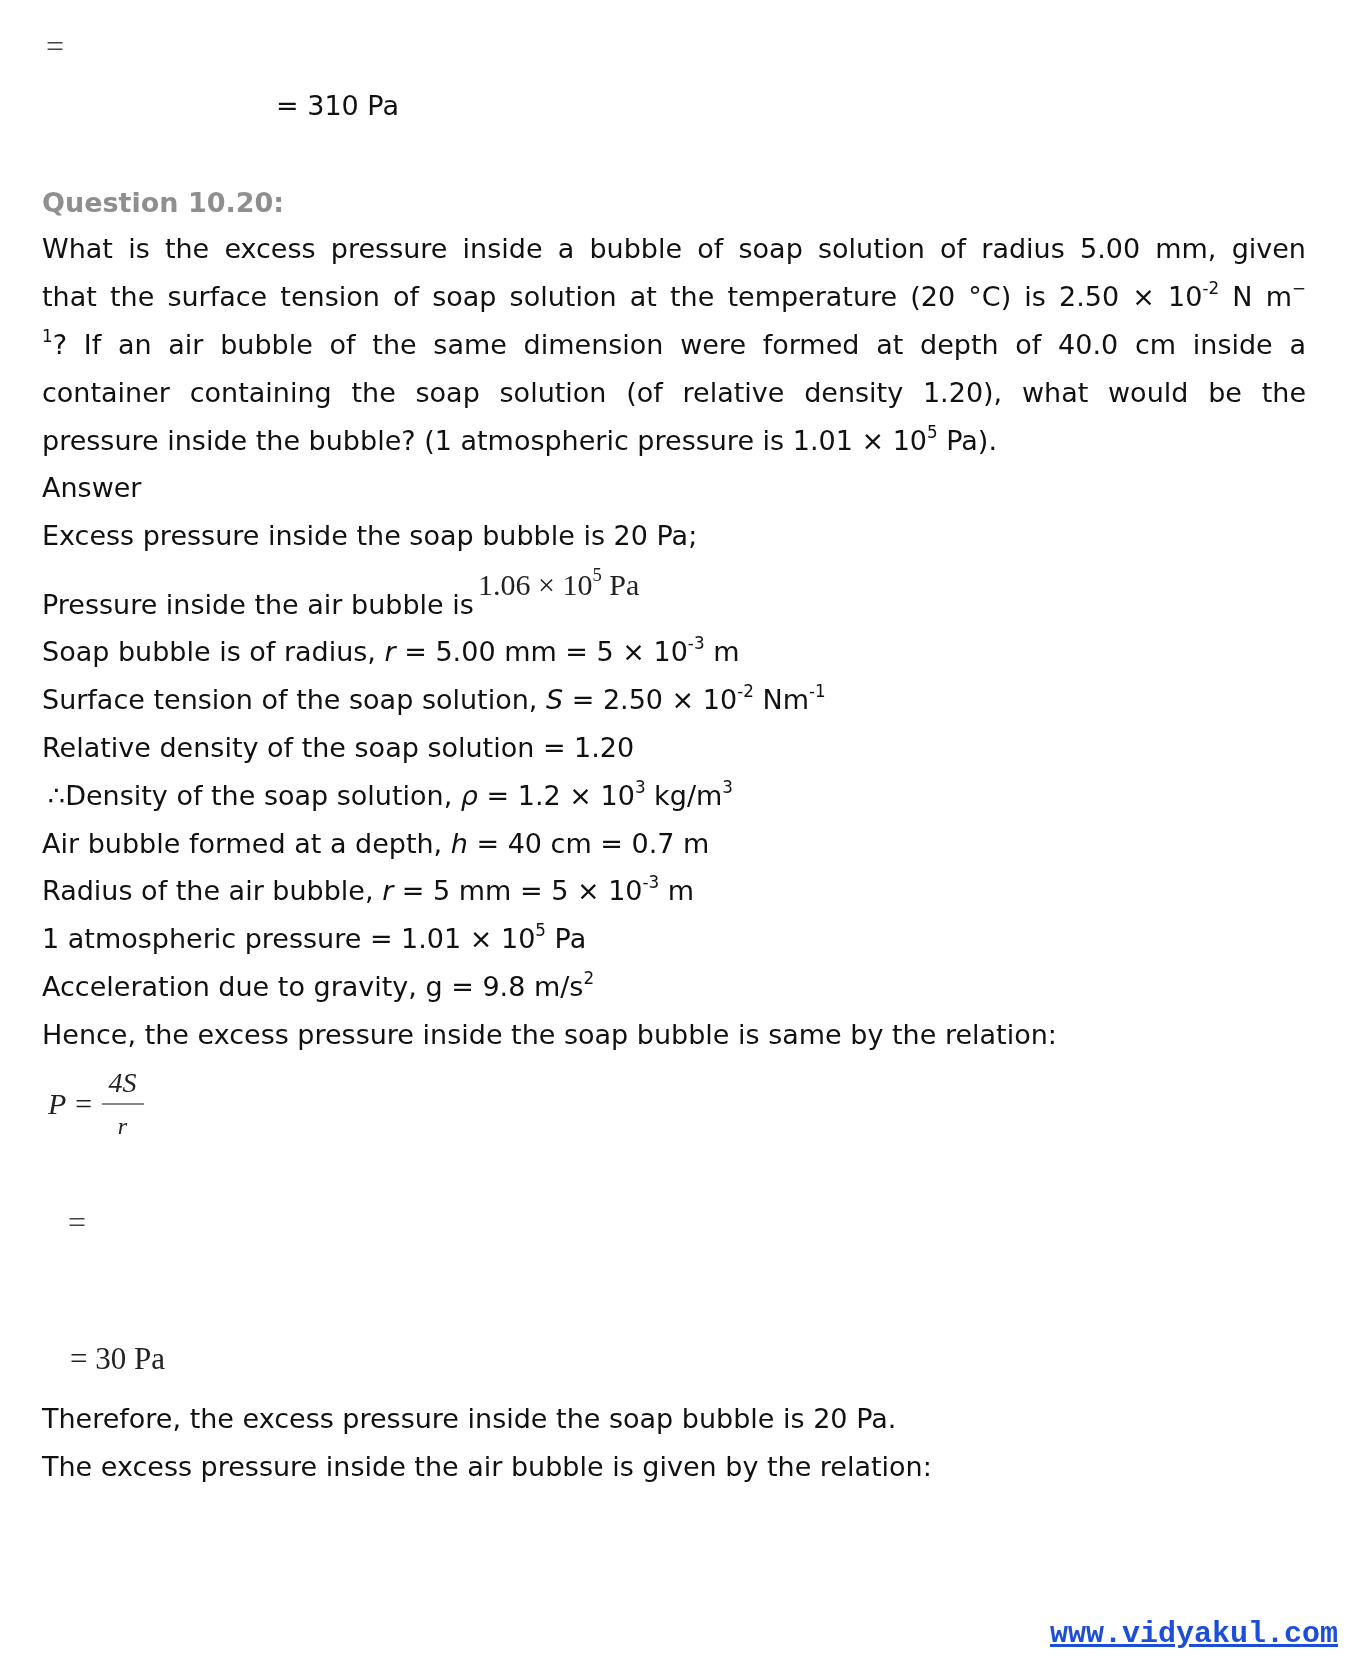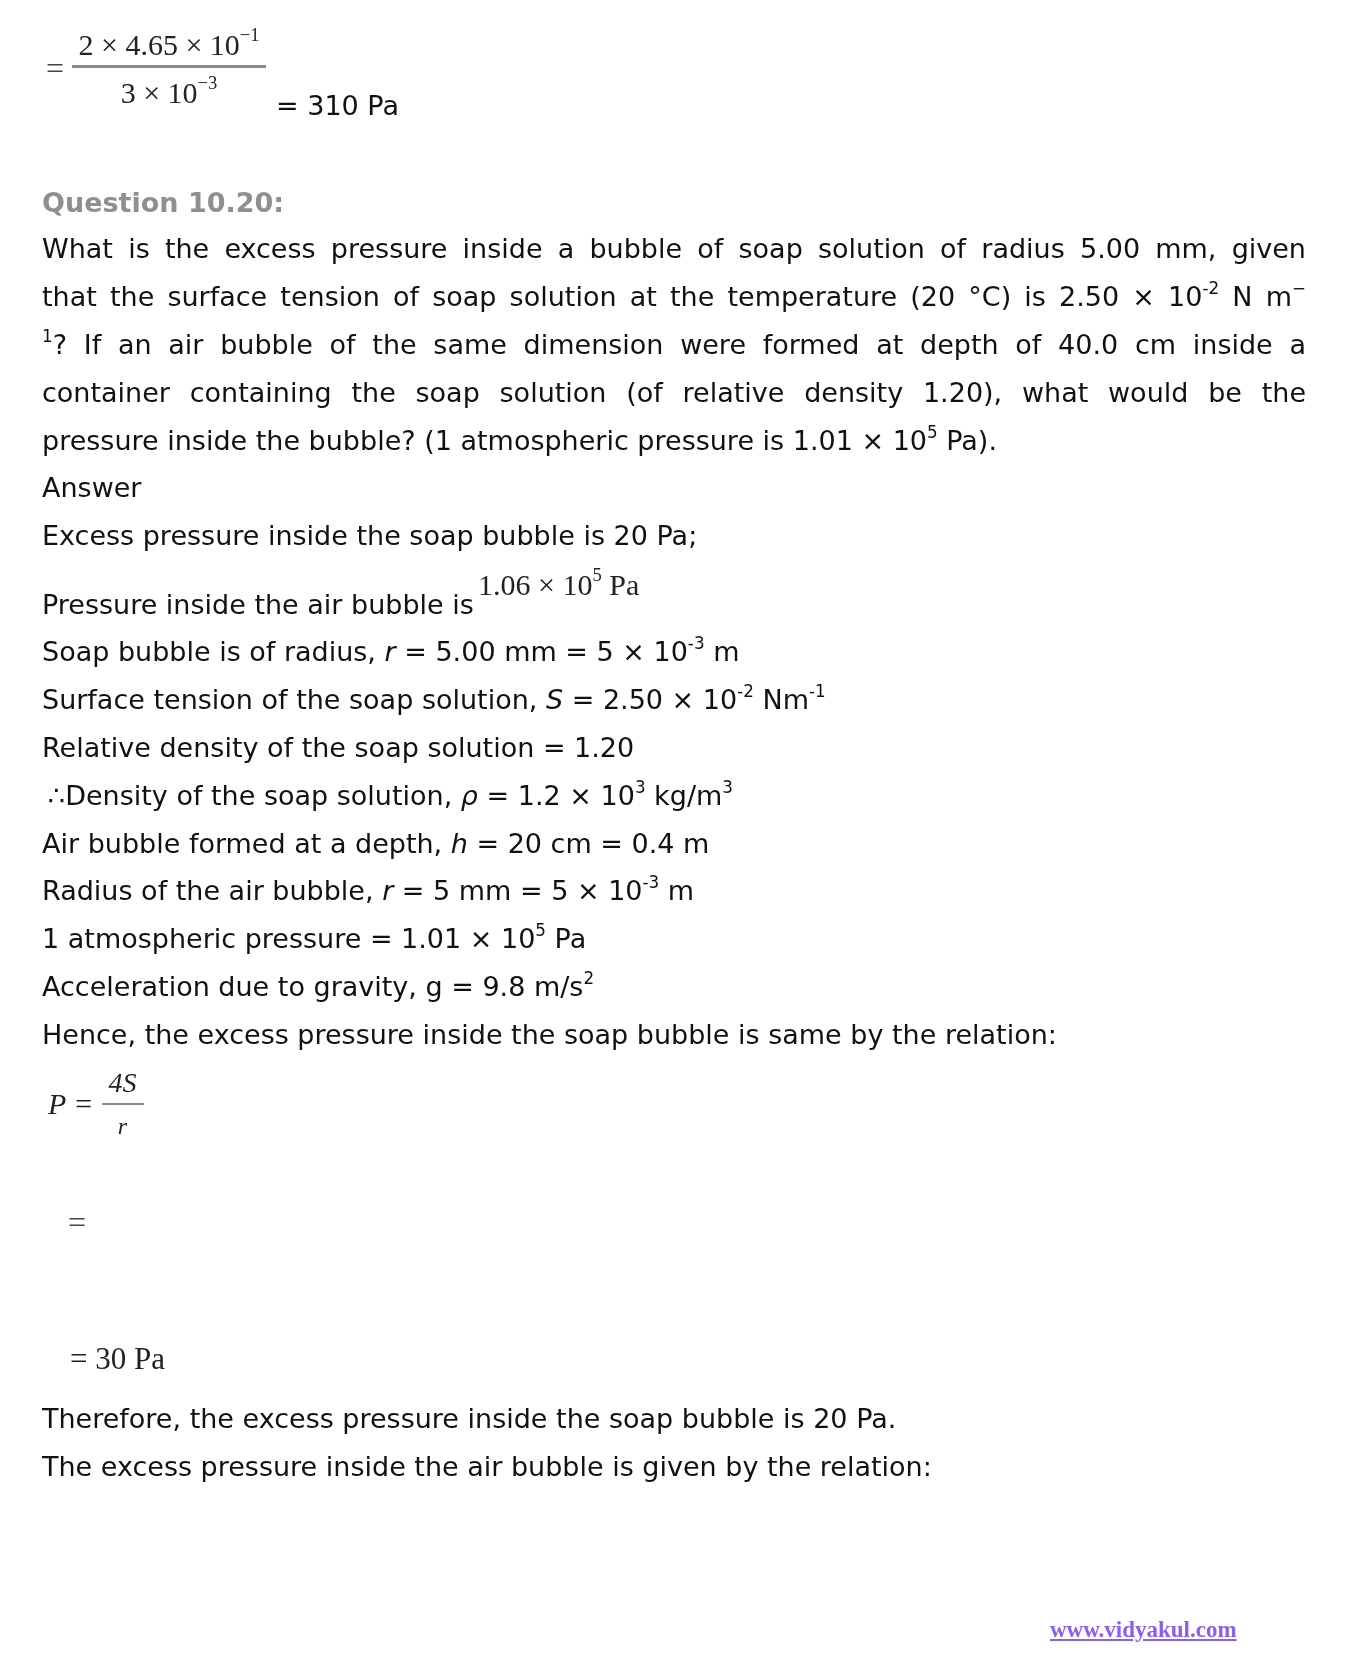--- a/index.html
+++ b/index.html
@@ -84,38 +84,33 @@
       text-align: justify;
       text-align-last: justify;
       white-space: nowrap;
       line-height: 1;
     }
     .justify-line.last {
       text-align-last: left;
     }
 
     .footer-link {
-      font-family: Liberation Serif, serif;
+      font-family: Liberation Mono, monospace;
       font-weight: bold;
-      font-size: 23px;
-      color: #8b5cf6;
+      font-size: 30px;
+      color: #1d4ed8;
       text-decoration: underline;
       cursor: pointer;
     }
   </style>
 </head>
 <body>
 
 <div class="frac" style="left:46px; top:28px;">
   <span class="eq">=</span>
-  <div class="stack">
-    <div class="num"><span>2 × 4.65 × 10</span><sup>−1</sup></div>
-    <div class="bar" style="width:194px;"></div>
-    <div class="den"><span>3 × 10</span><sup>−3</sup></div>
-  </div>
 </div>
 <div class="abs txt" style="left:276px; top:92px;">= 310 Pa</div>
 
 <div class="abs question-heading" style="left:42px; top:187px;">Question 10.20:</div>
 
 <div class="justify-line" style="top:235px;">What is the excess pressure inside a bubble of soap solution of radius 5.00 mm, given</div>
 <div class="justify-line" style="top:283px;">
   <span>that the surface tension of soap solution at the temperature (20 °C) is 2.50 × 10</span><sup>-2</sup><span> N m</span><sup>−</sup>
 </div>
 <div class="justify-line" style="top:331px;">
@@ -139,21 +134,21 @@
 <div class="abs txt" style="left:42px; top:686px;">
   <span>Surface tension of the soap solution, </span><span class="ital">S</span><span> = 2.50 × 10</span><sup>-2</sup><span> Nm</span><sup>-1</sup>
 </div>
 <div class="abs txt" style="left:42px; top:734px;">
   <span>Relative density of the soap solution = 1.20</span>
 </div>
 <div class="abs txt" style="left:48px; top:782px;">
   <span>∴Density of the soap solution, </span><span class="ital">ρ</span><span> = 1.2 × 10</span><sup>3</sup><span> kg/m</span><sup>3</sup>
 </div>
 <div class="abs txt" style="left:42px; top:830px;">
-  <span>Air bubble formed at a depth, </span><span class="ital">h</span><span> = 20 cm = 0.4 m</span>
+  <span>Air bubble formed at a depth, </span><span class="ital">h</span><span> = 40 cm = 0.7 m</span>
 </div>
 <div class="abs txt" style="left:42px; top:877px;">
   <span>Radius of the air bubble, </span><span class="ital">r</span><span> = 5 mm = 5 × 10</span><sup>-3</sup><span> m</span>
 </div>
 <div class="abs txt" style="left:42px; top:925px;">
   <span>1 atmospheric pressure = 1.01 × 10</span><sup>5</sup><span> Pa</span>
 </div>
 <div class="abs txt" style="left:42px; top:973px;">
   <span>Acceleration due to gravity, g = 9.8 m/s</span><sup>2</sup>
 </div>

